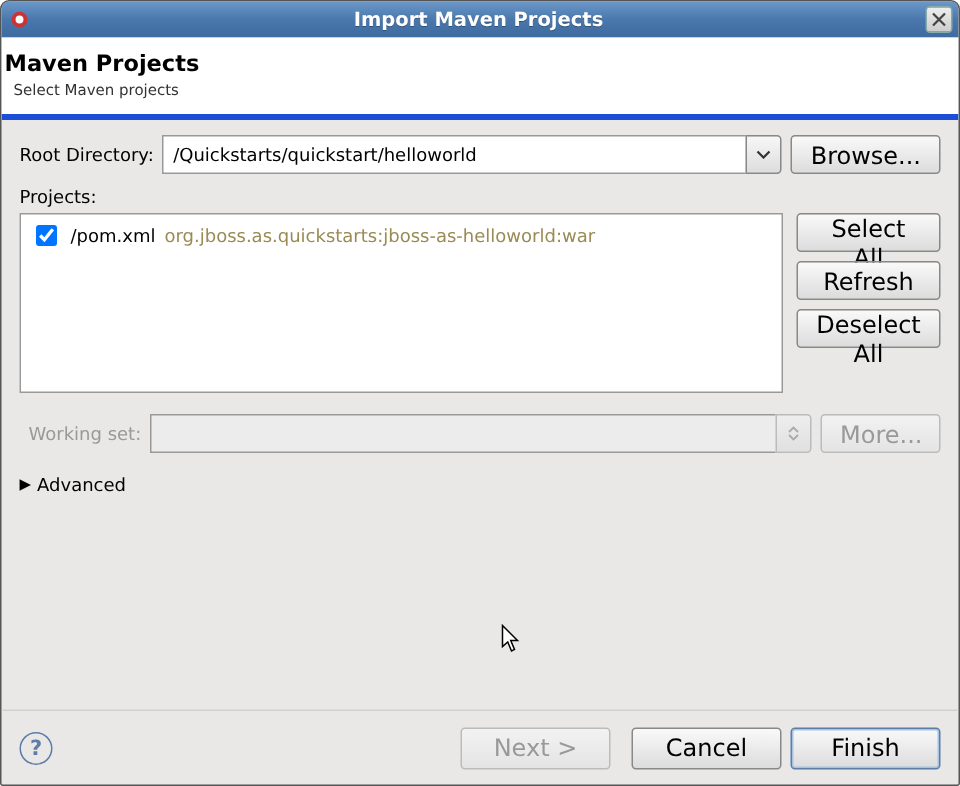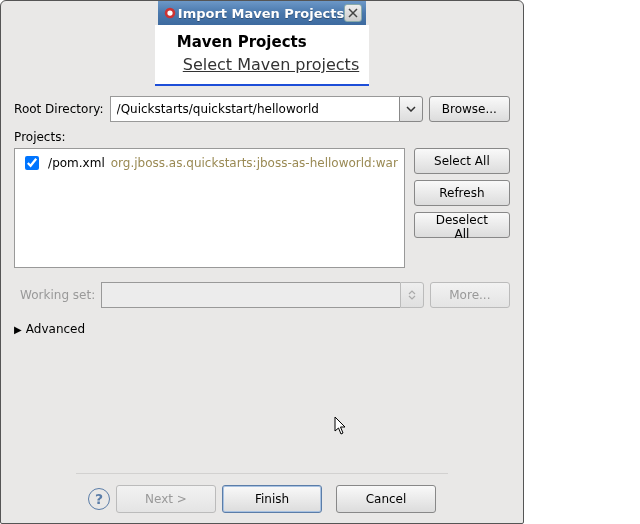--- a/index.html
+++ b/index.html
@@ -1,40 +1,40 @@
 <!DOCTYPE html>
 <html><head>
 <meta charset="utf-8">
 <style>
   * { box-sizing: border-box; font-family: "DejaVu Sans", "Liberation Sans", Arial, sans-serif; }
   body { margin:0; padding:0; background:#fff; }
-  .window { width:524px; height:524px; border:1px solid #555; background:#e9e8e7; position:relative; display:flex; flex-direction:column; border-radius:6px 6px 2px 2px; overflow:hidden;align-items:center; }
+  .window { width:640px; height:524px; border:1px solid #555; background:#e9e8e7; position:relative; display:flex; flex-direction:column; border-radius:6px 6px 2px 2px; overflow:hidden; }
   .titlebar {
     height:24px; display:flex; align-items:center; padding:0 4px;
     background: linear-gradient(to bottom, #6c98c8 0%, #4a78ac 50%, #3d6a9f 100%);
     color:#fff; font-size:13px; font-weight:bold;
   }
   .titlebar .title { flex:1; text-align:center; text-shadow:0 1px 0 rgba(0,0,0,0.3); }
   .title-icon { width:16px; height:16px; display:flex; align-items:center; justify-content:center; }
   .title-icon svg { width:14px; height:14px; }
   .title-close { width:18px; height:18px; border:1px solid #8aa; border-radius:3px;
     background:linear-gradient(#eee,#ccc); display:flex; align-items:center; justify-content:center; }
   .title-close svg { width:10px; height:10px; }
 
-  .header { background:#fff; padding:8px 10px 10px 22px; border-bottom:2px solid #1d4ed8; }
+  .header { background:#fff; padding:8px 10px 10px 2px; border-bottom:4px solid #1d4ed8; }
   .header h1 { margin:0 0 4px 0; font-size:15px; font-weight:bold; color:#000; }
-  .header .subtitle { font-size:16px; color:#333; padding-left:6px;text-decoration:underline; }
+  .header .subtitle { font-size:10px; color:#333; padding-left:6px; }
 
   .body { padding:10px 12px 0 12px; flex:1; display:flex; flex-direction:column; font-size:12px; color:#000; }
 
   .row { display:flex; align-items:center; gap:6px; margin-bottom:8px; }
   .combo { display:flex; flex:1;border-radius:13px; }
   .combo input { flex:1; height:26px; border:1px solid #999; border-right:none; padding:2px 6px; font-size:12px; background:#fff; }
   .combo .combo-btn { width:24px; height:26px; border:1px solid #888; background:linear-gradient(#f7f7f7,#ddd); border-radius:0 3px 3px 0; display:flex; align-items:center; justify-content:center; }
-  .btn { height:26px; border:1px solid #888; background:linear-gradient(#f9f9f9,#dcdcdc); border-radius:3px; padding:0 12px; font-size:12px; cursor:pointer; }
+  .btn { height:26px; border:1px solid #888; background:linear-gradient(#f9f9f9,#dcdcdc); border-radius:3px; padding:0 12px; font-size:16px; cursor:pointer; }
   .btn.disabled { color:#999; border-color:#bbb; background:linear-gradient(#f2f2f2,#e4e4e4); cursor:default; }
   .btn.primary { border-color:#5b7da8; box-shadow:0 0 0 1px #a8c2e2 inset; }
 
   .projects-area { display:flex; gap:9px; margin-bottom:14px; }
   .tree { flex:1; height:120px; border:1px solid #999; background:#fff; padding:4px 6px; }
   .tree-row { display:flex; align-items:center; gap:6px; font-size:12px; }
   .tree-row input[type=checkbox]{ width:14px; height:14px; }
   .tree-row .pom-label { color:#000; }
   .tree-row .artifact-label { color:#9a8a54; }
   .side-btns { display:flex; flex-direction:column; gap:6px; }
@@ -133,22 +133,22 @@
       <span class="tri">▶</span>
       <span>Advanced</span>
     </div>
 
   </div>
 
   <div class="footer">
     <span class="help-icon">?</span>
     <span class="spacer"></span>
     <button class="btn disabled" style="margin-left:6px;">Next &gt;</button>
+    <button class="btn" style="margin-left:14px;">Cancel</button>
     <button class="btn primary" style="margin-left:6px;">Finish</button>
-    <button class="btn" style="margin-left:14px;">Cancel</button>
   </div>
 
   <div class="cursor">
     <svg viewBox="0 0 14 20">
         <path d="M1 1 L1 15 L4.5 12 L7 18 L9 17 L6.5 11 L11 11 Z" fill="#fff" stroke="#000" stroke-width="1"></path>
       </svg>
   </div>
 
 </div>
 

